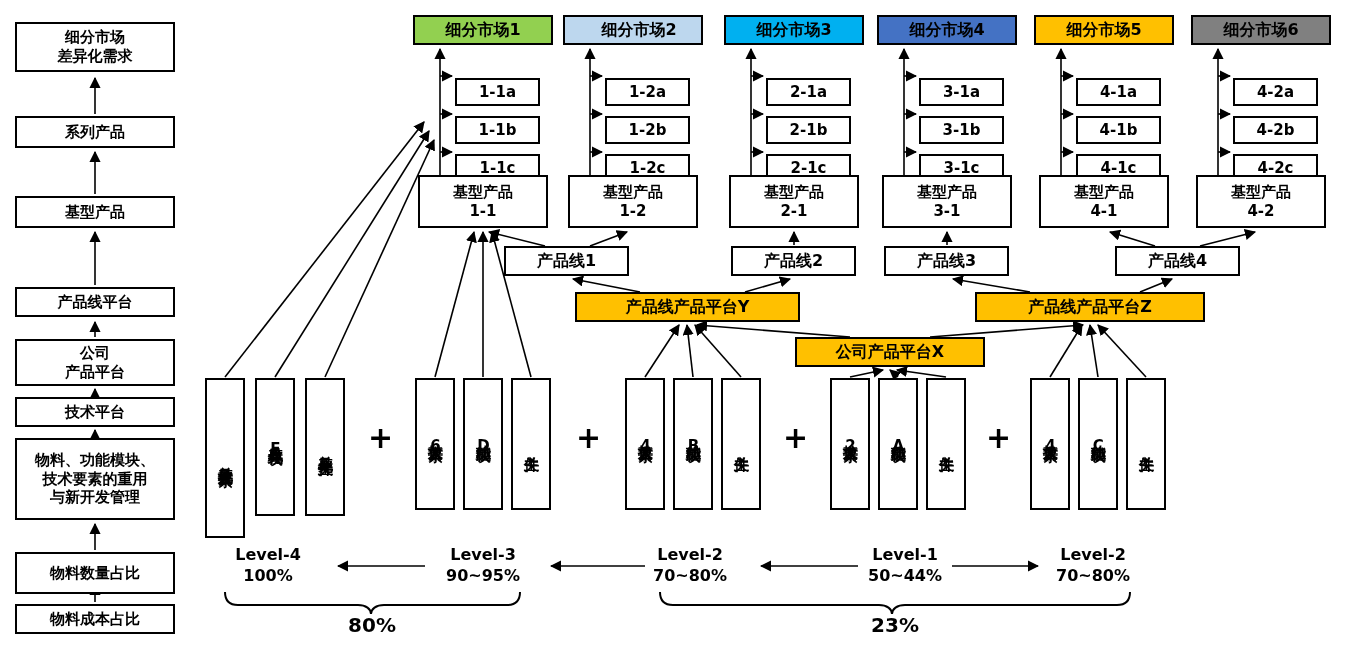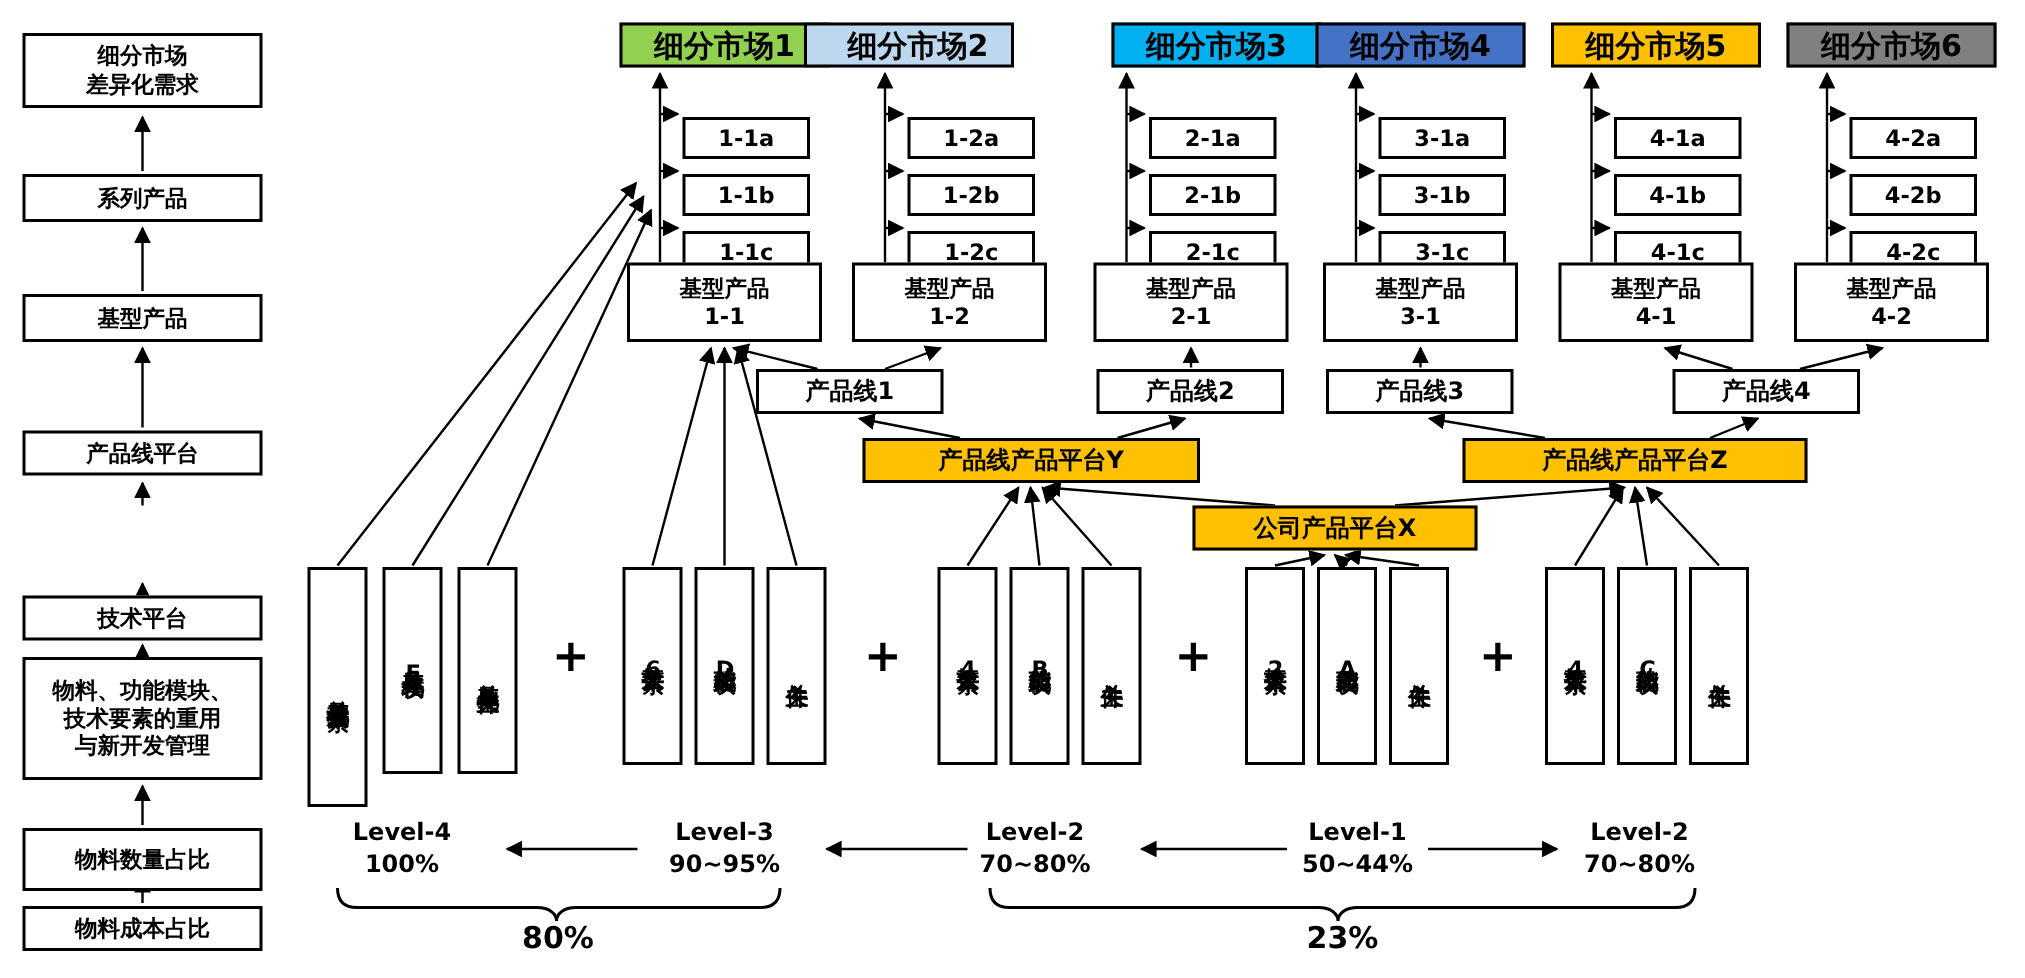--- a/index.html
+++ b/index.html
@@ -1,21 +1,21 @@
 <!DOCTYPE html>
 <html><head>
 <meta charset="utf-8">
 <style>
   * { margin:0; padding:0; box-sizing:border-box; }
   body { font-family:"DejaVu Sans","Liberation Sans",sans-serif; background:#fff; }
   .canvas { position:relative; width:1350px; height:652px; background:#fff; overflow:hidden; color:#000; }
   .box { position:absolute; border:2px solid #000; background:#fff; display:flex; align-items:center; justify-content:center;
          text-align:center; font-weight:bold; color:#000; white-space:pre-line; line-height:1.25; }
   .left-box { left:15px; width:160px; font-size:15px; }
-  .market-header { top:15px; width:140px; height:30px; font-size:20px; }
+  .market-header { top:15px; width:140px; height:30px; font-size:16px; }
   .variant { width:85px; height:28px; font-size:15px;margin-top:16px; }
   .base-product { top:175px; width:130px; height:53px; font-size:15px; }
   .pline { top:246px; width:125px; height:30px; font-size:16px; }
   .platform { height:30px; font-size:16px; }
   .vbox { width:40px; writing-mode:vertical-rl; text-orientation:upright; font-size:15px; letter-spacing:1px; }
   .plus { position:absolute; width:24px; font-size:30px; font-weight:bold; text-align:center; color:#000; }
   .level { position:absolute; top:545px; width:100px; text-align:center; font-weight:bold; font-size:16px; line-height:1.3; }
   .brace-label { position:absolute; top:613px; width:70px; font-size:20px; font-weight:bold; text-align:center; }
   svg.lines { position:absolute; left:0; top:0; pointer-events:none; }
 </style>
@@ -115,42 +115,44 @@
       <path d="M225,592 C225,601 230,605 238,605 L358,605 C366,605 371,609 371,614 C371,609 376,605 384,605 L507,605 C515,605 520,601 520,592" stroke-width="2"></path>
       <path d="M660,592 C660,601 665,605 673,605 L879,605 C887,605 892,609 892,614 C892,609 897,605 905,605 L1117,605 C1125,605 1130,601 1130,592" stroke-width="2"></path>
     </g>
   </svg>
 
   <div class="box left-box" style="top:22px;height:50px">细分市场
 差异化需求</div>
   <div class="box left-box" style="top:116px;height:32px">系列产品</div>
   <div class="box left-box" style="top:196px;height:32px">基型产品</div>
   <div class="box left-box" style="top:287px;height:30px">产品线平台</div>
+  <div class="box left-box" style="top:339px;height:47px">公司
+产品平台</div>
   <div class="box left-box" style="top:397px;height:30px">技术平台</div>
   <div class="box left-box" style="top:438px;height:82px">物料、功能模块、
 技术要素的重用
 与新开发管理</div>
   <div class="box left-box" style="top:552px;height:42px">物料数量占比</div>
   <div class="box left-box" style="top:604px;height:30px">物料成本占比</div>
 
   <div class="box market-header" style="left: 413px; background-color: rgb(146, 208, 80);">细分市场1</div>
   <div class="box variant" style="left:455px;top:62px">1-1a</div>
   <div class="box variant" style="left:455px;top:100px">1-1b</div>
   <div class="box variant" style="left:455px;top:138px">1-1c</div>
   <div class="box base-product" style="left:418px">基型产品
 1-1</div>
 
-  <div class="box market-header" style="left: 536px; background-color: rgb(189, 215, 238); padding-left: 12px;">细分市场2</div>
+  <div class="box market-header" style="left: 563px; background-color: rgb(189, 215, 238); padding-left: 12px;">细分市场2</div>
   <div class="box variant" style="left:605px;top:62px">1-2a</div>
   <div class="box variant" style="left:605px;top:100px">1-2b</div>
   <div class="box variant" style="left:605px;top:138px">1-2c</div>
   <div class="box base-product" style="left:568px">基型产品
 1-2</div>
 
-  <div class="box market-header" style="left: 724px; background-color: rgb(0, 176, 240); margin-left: 17px;">细分市场3</div>
+  <div class="box market-header" style="left: 724px; background-color: rgb(0, 176, 240);">细分市场3</div>
   <div class="box variant" style="left:766px;top:62px">2-1a</div>
   <div class="box variant" style="left:766px;top:100px">2-1b</div>
   <div class="box variant" style="left:766px;top:138px">2-1c</div>
   <div class="box base-product" style="left:729px">基型产品
 2-1</div>
 
   <div class="box market-header" style="left: 877px; background-color: rgb(68, 114, 196);">细分市场4</div>
   <div class="box variant" style="left:919px;top:62px">3-1a</div>
   <div class="box variant" style="left:919px;top:100px">3-1b</div>
   <div class="box variant" style="left:919px;top:138px">3-1c</div>

